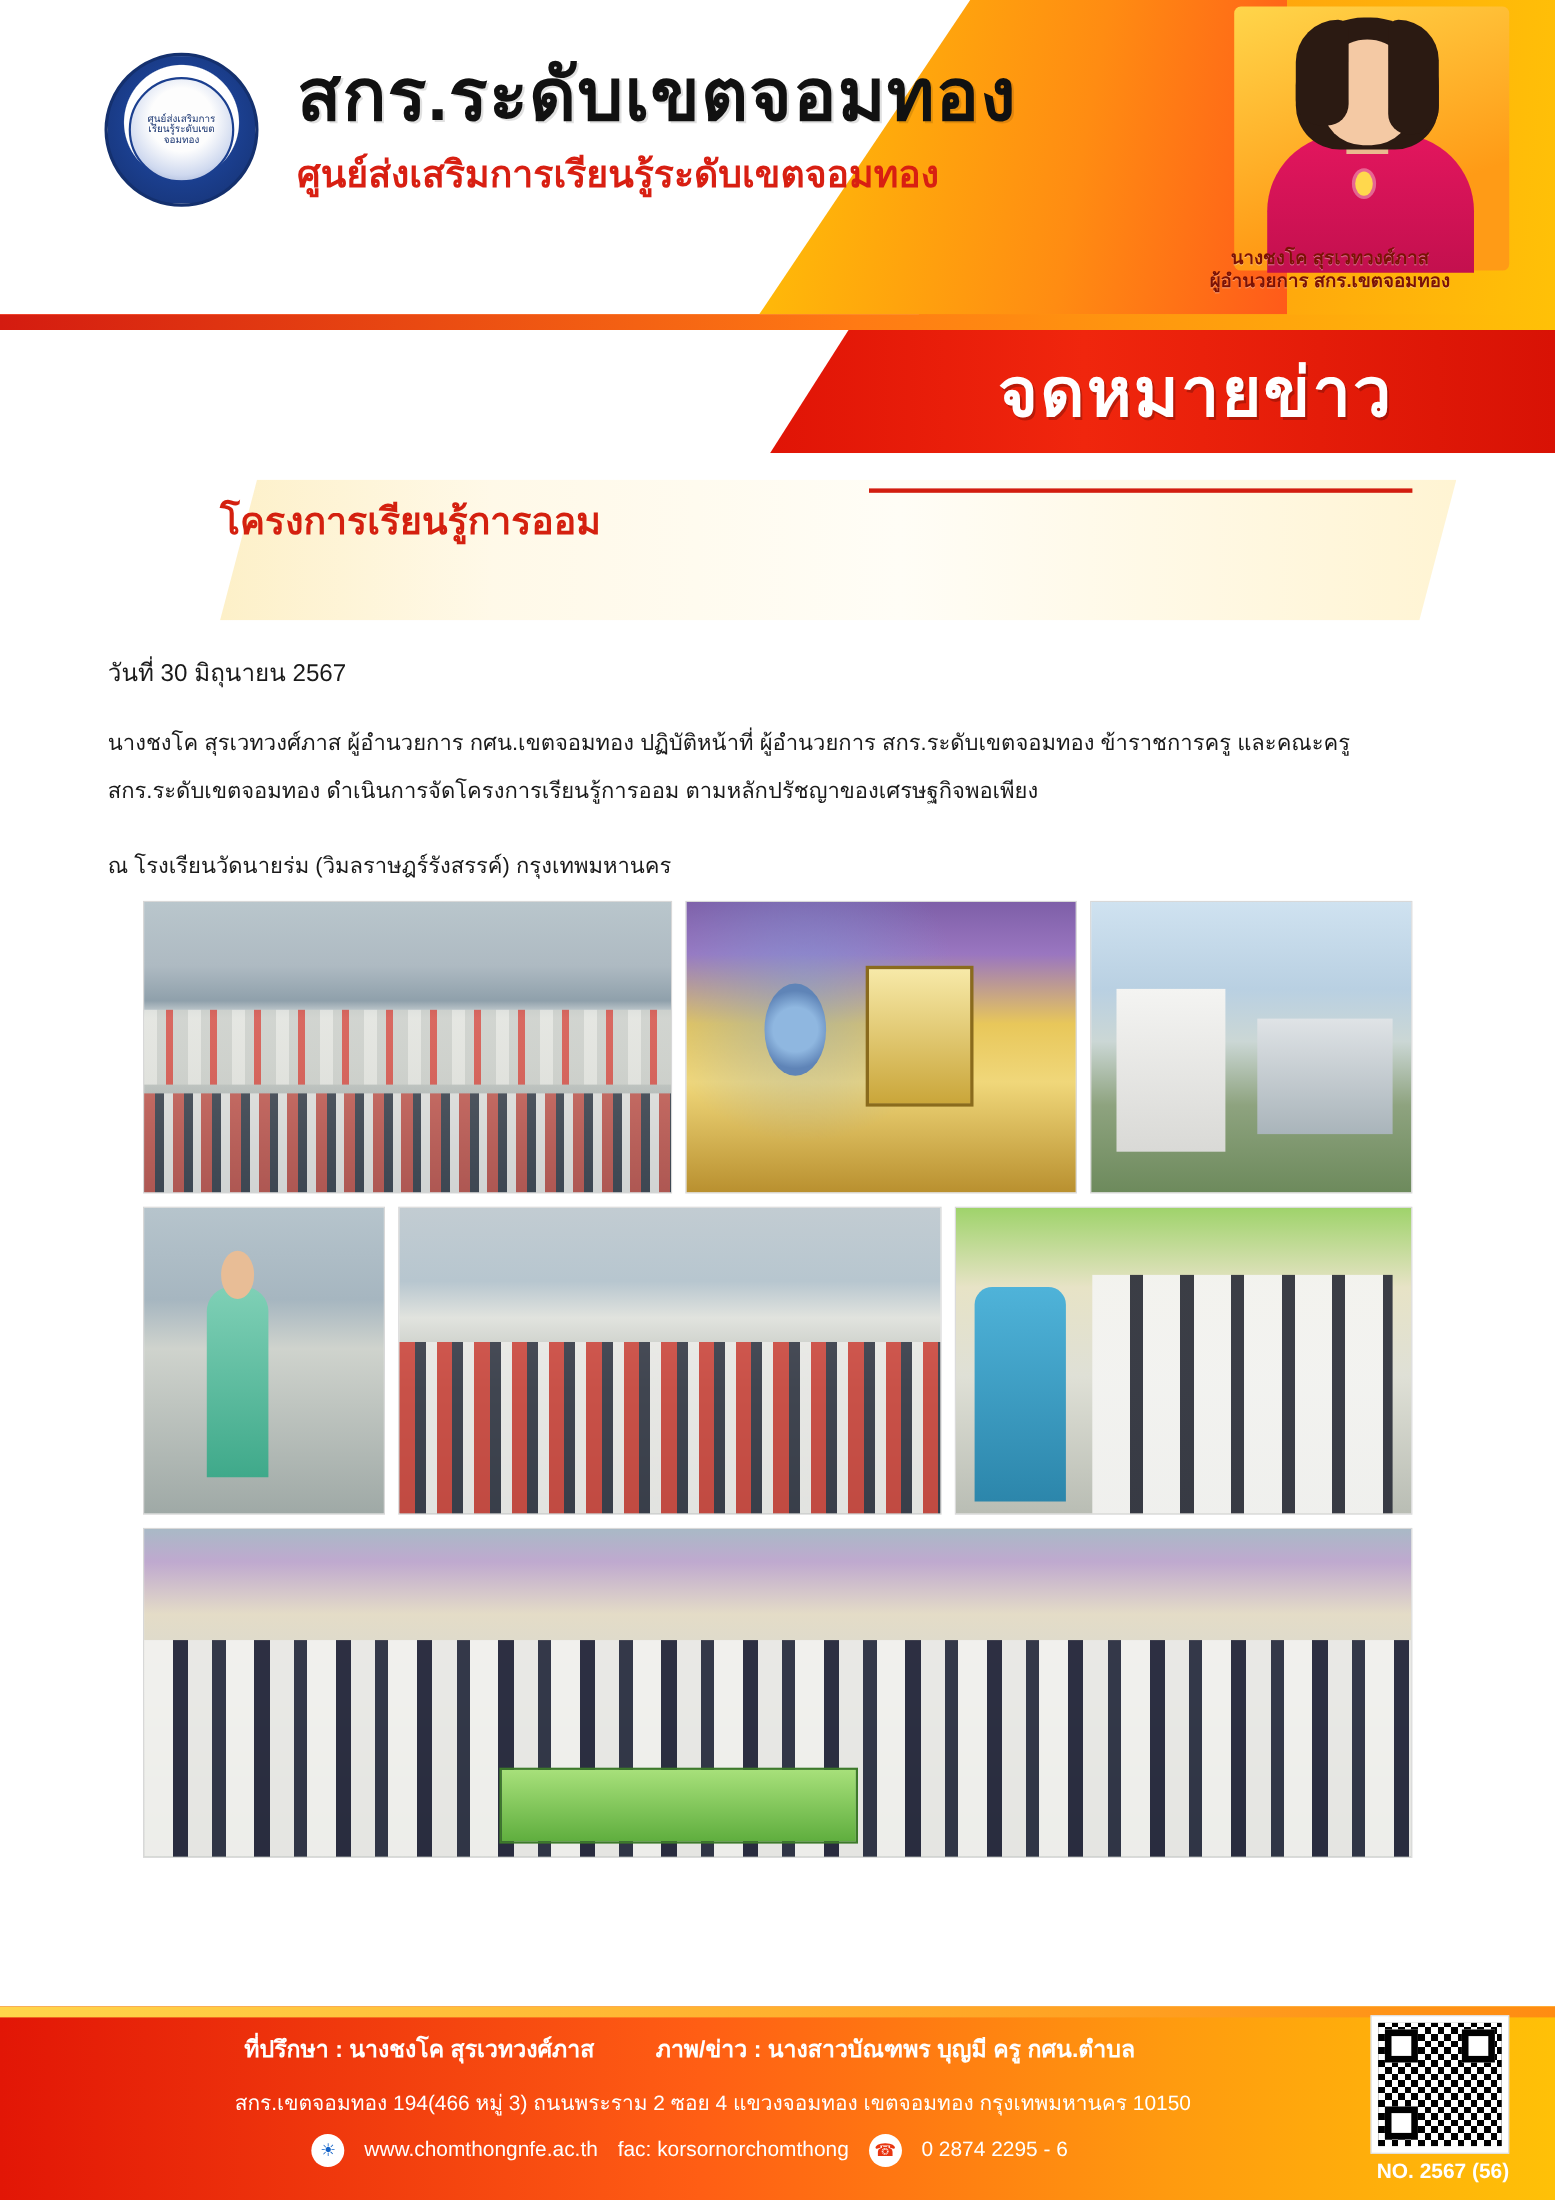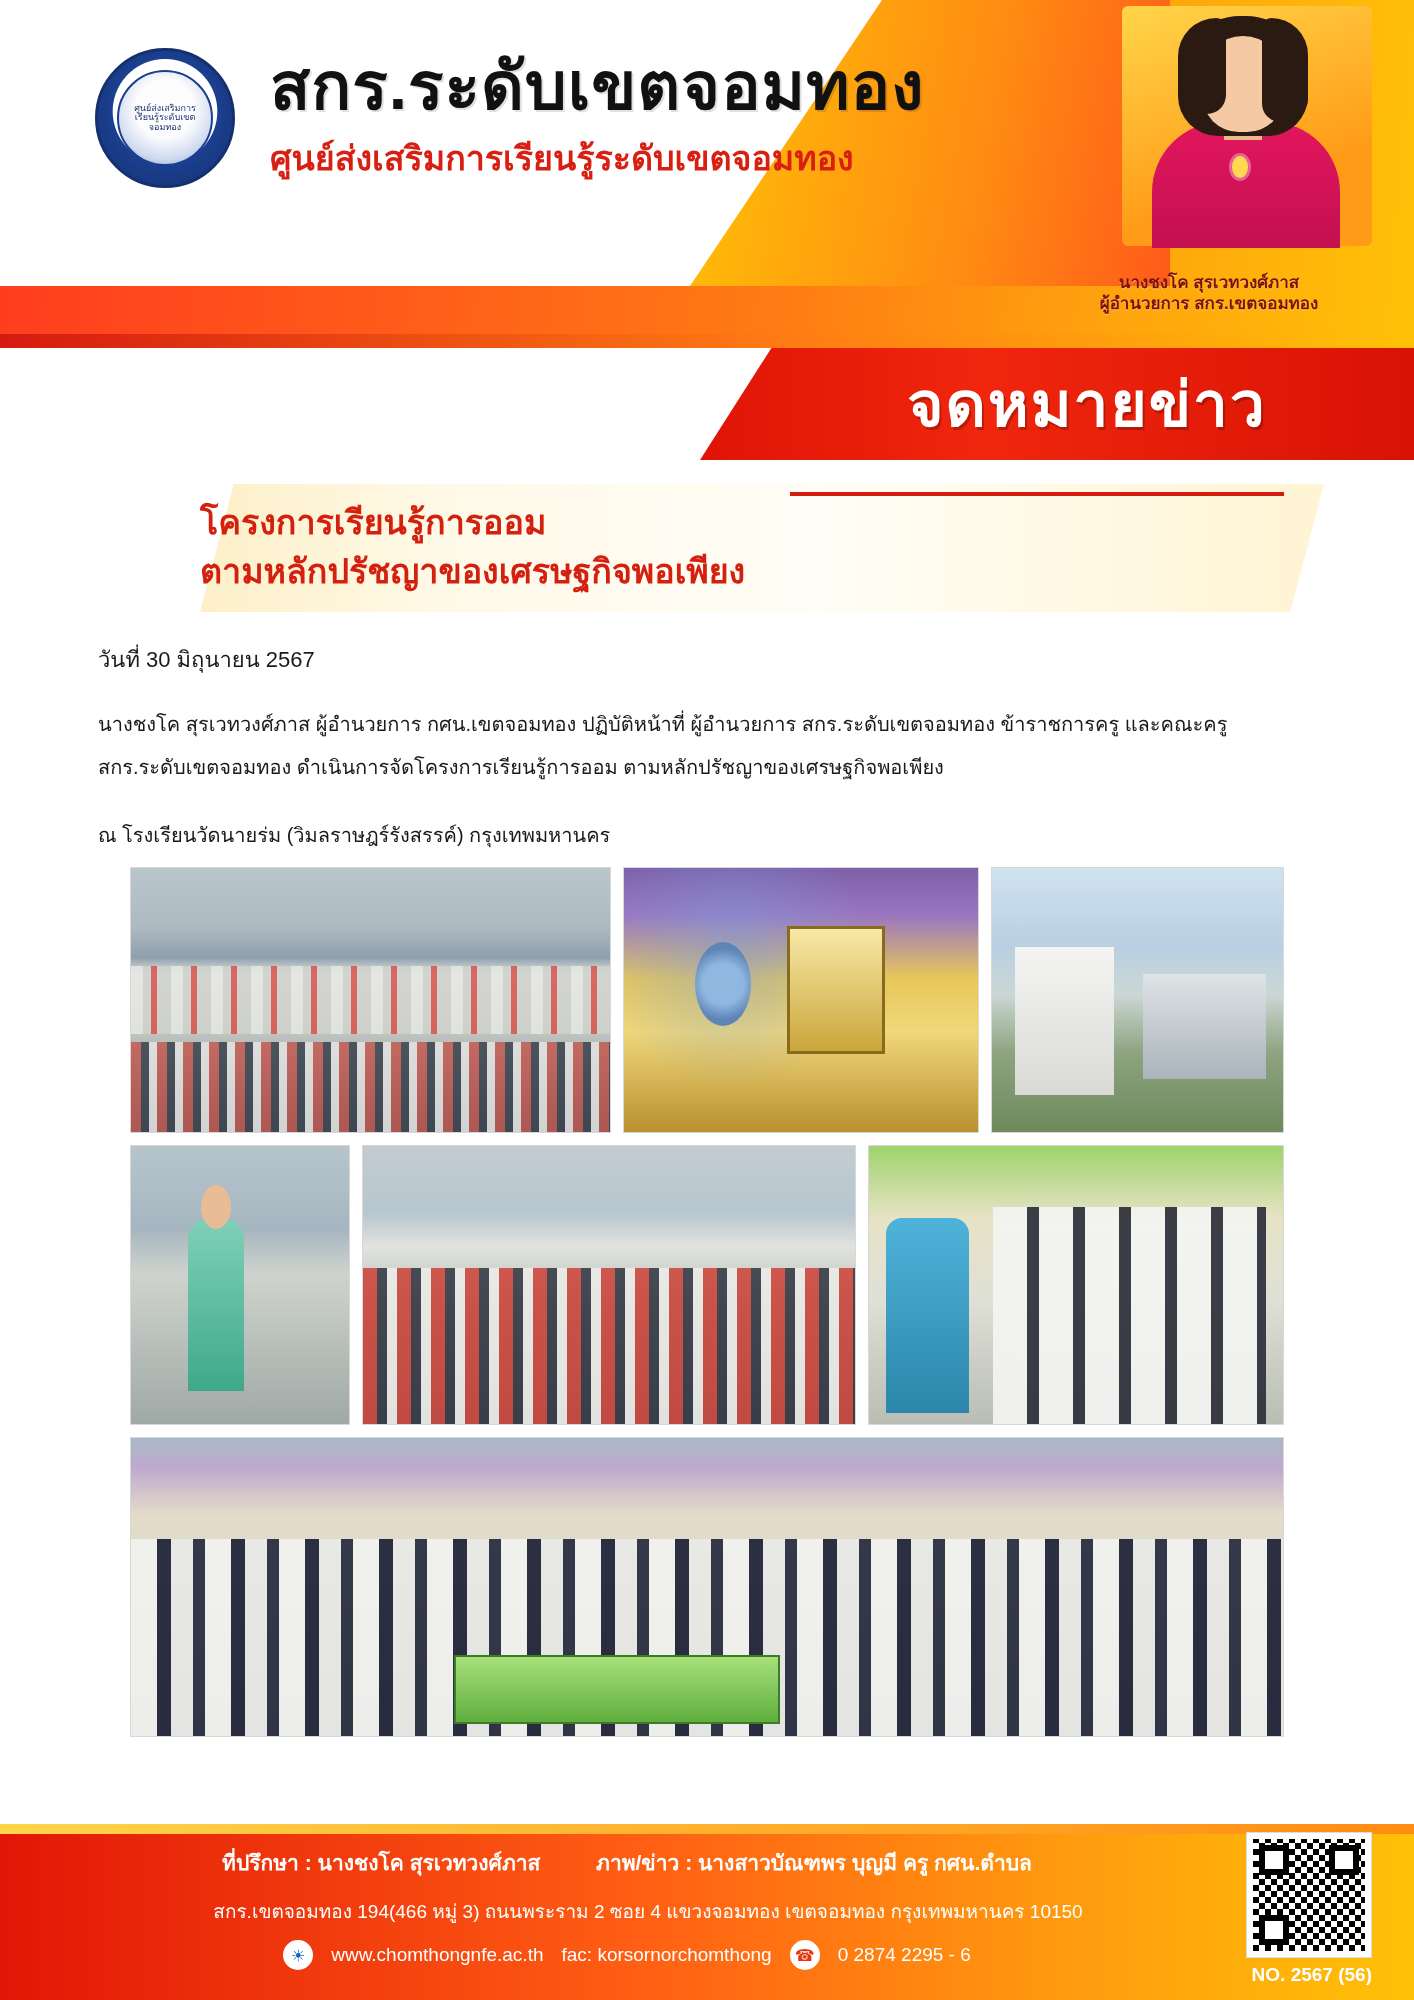--- a/index.html
+++ b/index.html
@@ -12,21 +12,21 @@
     position: relative;
     width: 1414px;
     height: 2000px;
     overflow: hidden;
     background: #ffffff;
   }
 
   
   .header {
     position: relative;
-    height: 348px;
+    height: 300px;
     width: 100%;
     background: linear-gradient(95deg, #ff3b1f 0%, #ff5a1a 28%, #ff7a14 55%, #ffa50d 80%, #ffc107 100%);
     overflow: hidden;
   }
   .header::after {
     content: "";
     position: absolute;
     left: 0; right: 0; bottom: 0;
     height: 14px;
     background: linear-gradient(90deg,#d41b10,#ff7a14 55%,#ffc107);
@@ -465,21 +465,20 @@
     <div class="banner-red">
       <span>จดหมายข่าว</span>
     </div>
   </div>
 
   <div class="title-ribbon">
     <div class="ribbon-bg"></div>
     <div class="ribbon-line"></div>
     <div class="ribbon-text">
       <div>โครงการเรียนรู้การออม</div>
-      <div>ตามหลักปรัชญาของเศรษฐกิจพอเพียง</div>
     </div>
   </div>
 
   <div class="body-text">
     <div class="date-line">วันที่ 30 มิถุนายน 2567</div>
     <div class="para">นางชงโค สุรเวทวงศ์ภาส ผู้อำนวยการ กศน.เขตจอมทอง ปฏิบัติหน้าที่ ผู้อำนวยการ สกร.ระดับเขตจอมทอง ข้าราชการครู และคณะครู สกร.ระดับเขตจอมทอง ดำเนินการจัดโครงการเรียนรู้การออม ตามหลักปรัชญาของเศรษฐกิจพอเพียง</div>
     <div class="place-line">ณ โรงเรียนวัดนายร่ม (วิมลราษฎร์รังสรรค์) กรุงเทพมหานคร</div>
   </div>
 
   <div class="photos">

